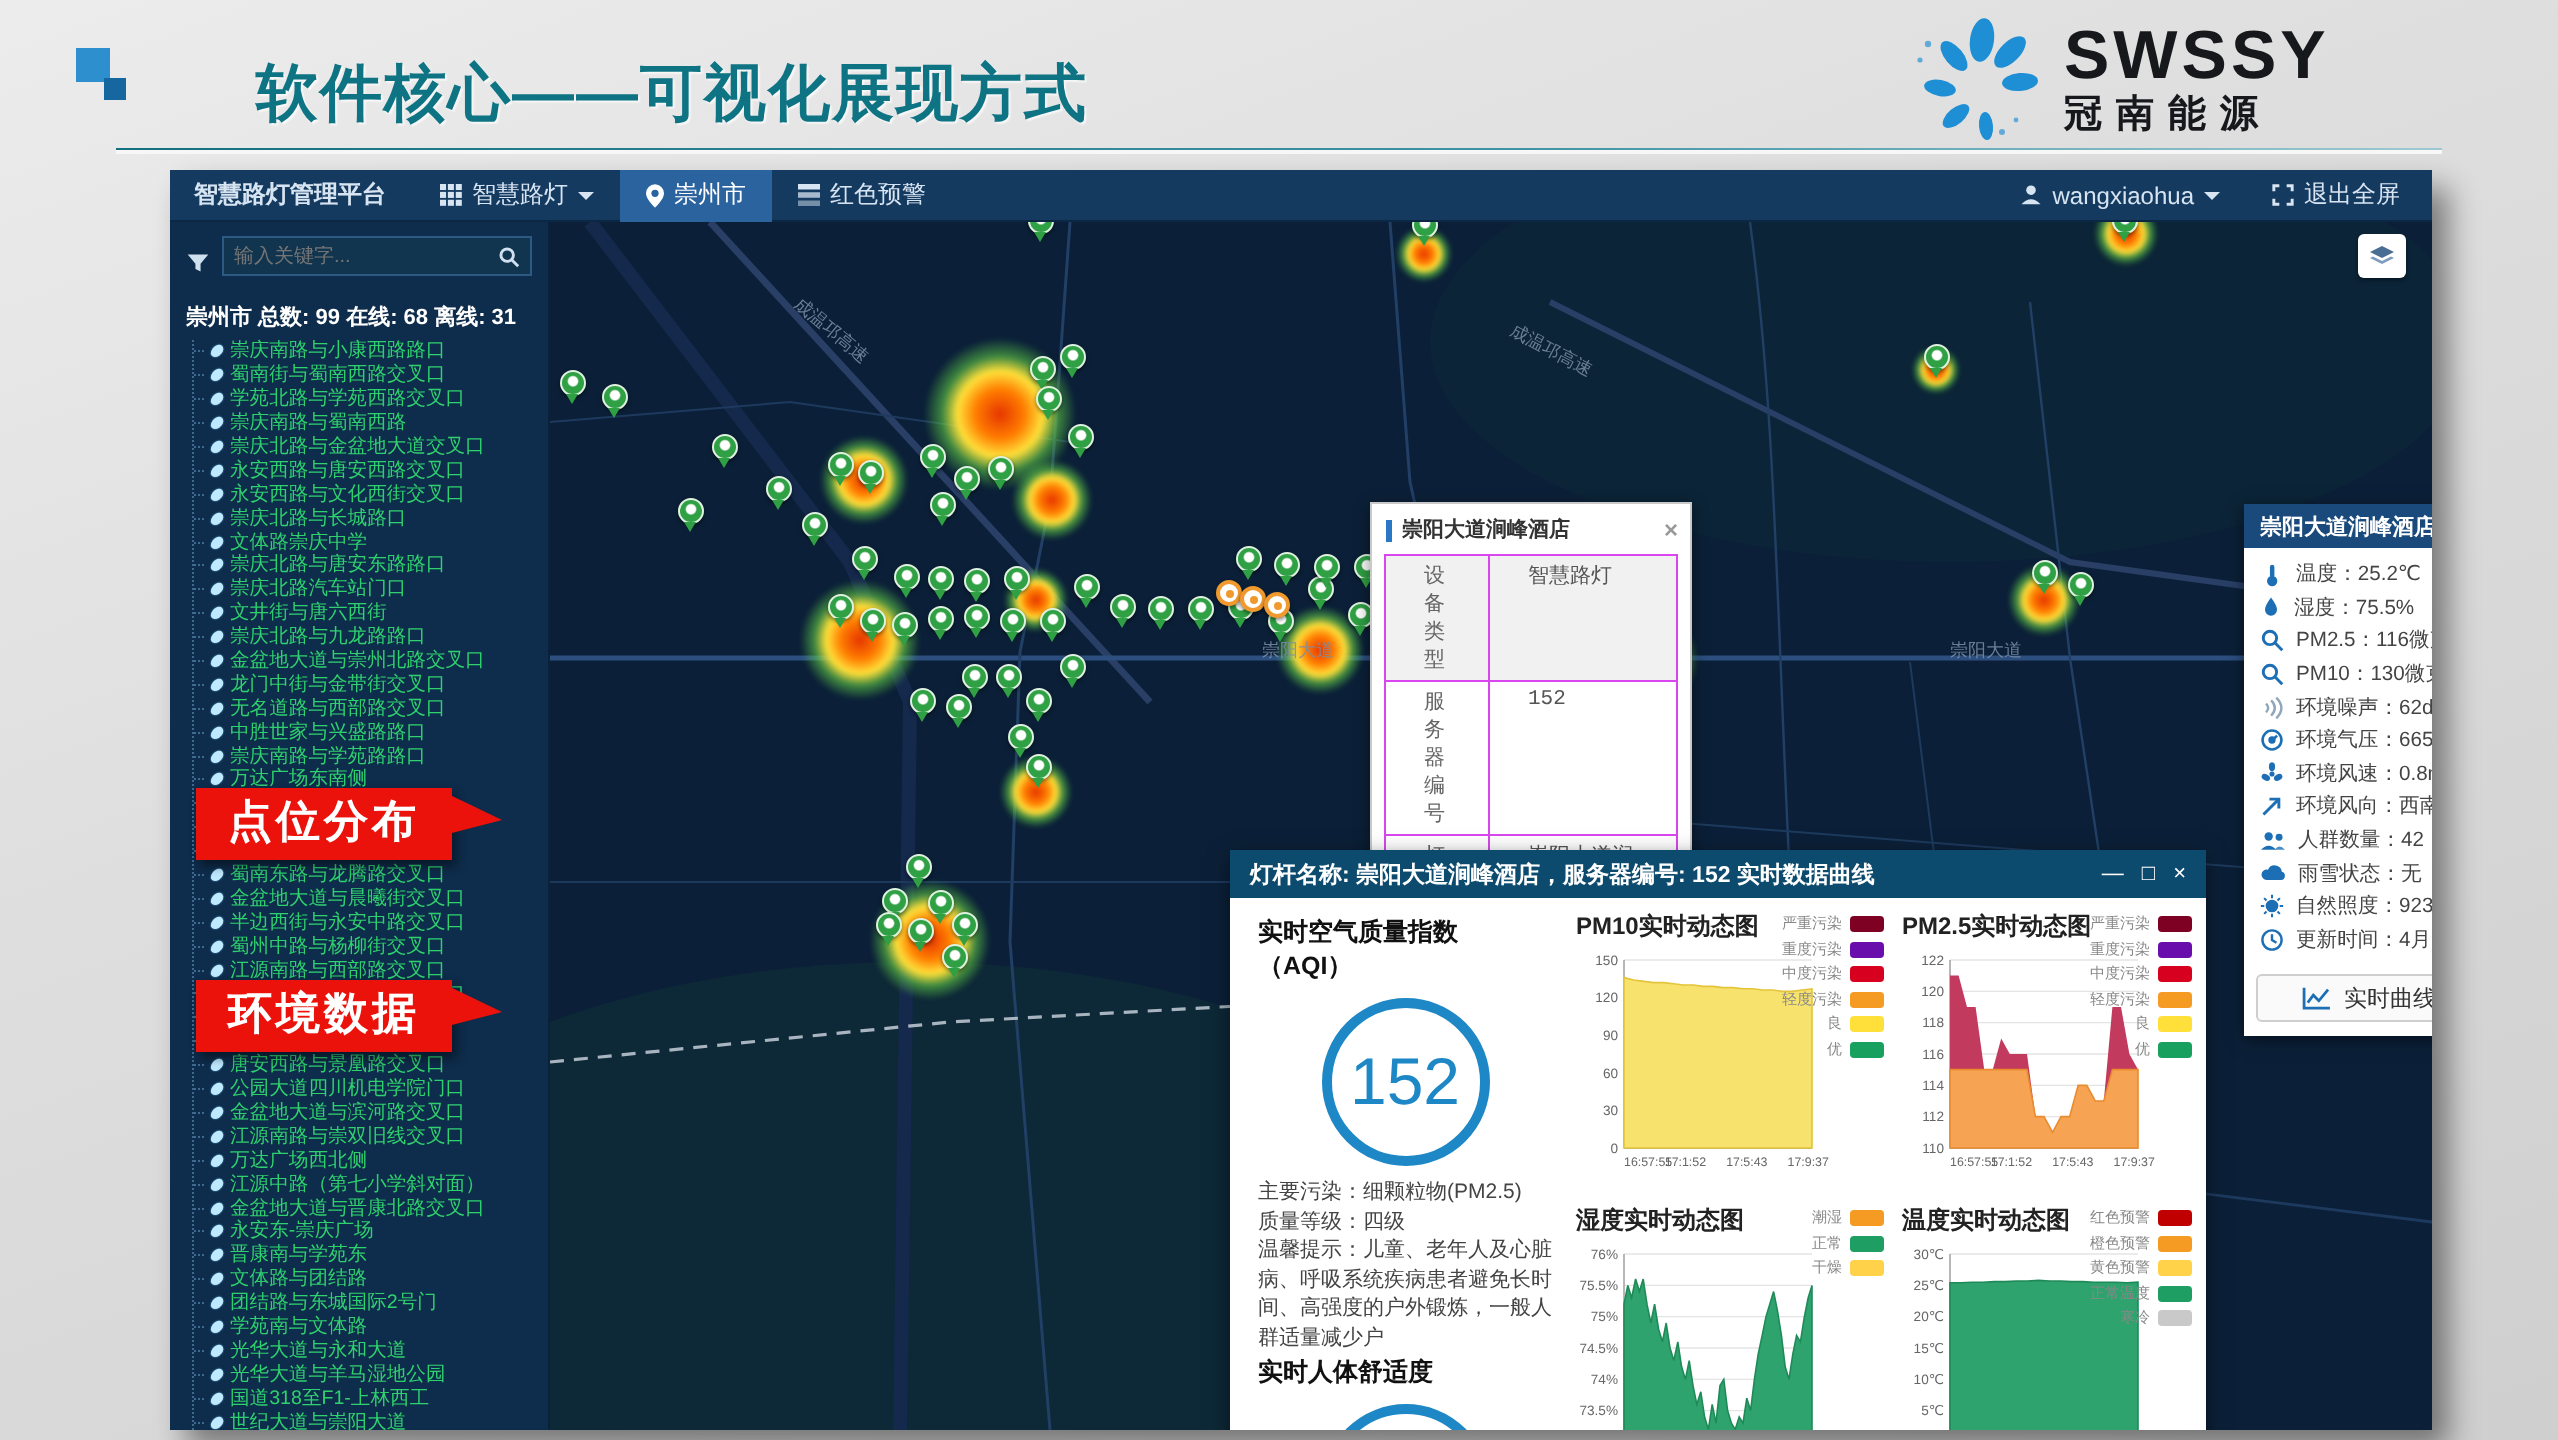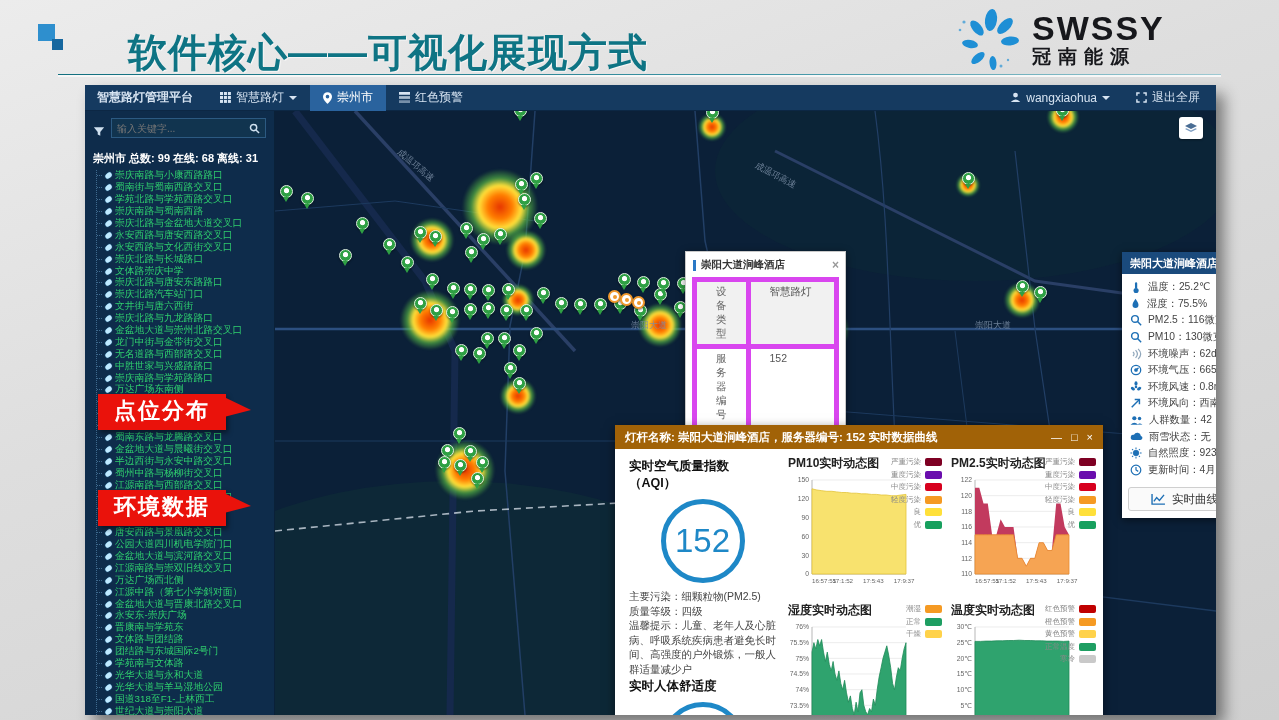--- a/index.html
+++ b/index.html
@@ -4,21 +4,21 @@
 <style>
   * { margin:0; padding:0; box-sizing:border-box; }
   html,body { width:1279px; height:720px; }
   body { font-family:"Liberation Sans","DejaVu Sans",sans-serif; overflow:hidden; }
   .slide { position:absolute; width:1279px; height:720px;
     background:linear-gradient(160deg,#ececec 0%,#dedede 40%,#cfcfcf 100%); overflow:hidden; }
 
   
   .deco-sq1 { position:absolute; left:38px; top:24px; width:17px; height:17px; background:#2e8fce; }
   .deco-sq2 { position:absolute; left:52px; top:39px; width:11px; height:11px; background:#16679f; }
-  .slide-title { position:absolute; left:128px; top:26px; font-size:39px; font-weight:bold;
+  .slide-title { position:absolute; left:128px; top:26px; font-size:31px; font-weight:bold;
     color:#0e7484; letter-spacing:1px; text-shadow:1px 1px 1px rgba(255,255,255,.7); }
   .divider { position:absolute; left:58px; top:74px; width:1163px; height:3px;
     background:linear-gradient(90deg,#13707f,#3e93a4 60%,#9ec9d2); border-bottom:2px solid #f7f7f7; }
   .logo { position:absolute; left:952px; top:8px; display:flex; align-items:center; }
   .logo-text { margin-left:2px; }
   .logo-name { font-size:34px; font-weight:bold; color:#17181c; letter-spacing:2px; line-height:32px; }
   .logo-sub { font-size:19px; font-weight:bold; color:#17181c; letter-spacing:7px; }
 
   
   .shot { position:absolute; left:85px; top:85px; width:1131px; height:630px;
@@ -78,21 +78,21 @@
 
   
   .popup { position:absolute; left:410px; top:140px; width:161px; background:#fff; z-index:40;
     border:1px solid #c9c9c9; box-shadow:0 2px 8px rgba(0,0,0,.45); font-size:10.5px; }
   .popup::after { content:''; position:absolute; left:36px; bottom:-9px; border-left:7px solid transparent;
     border-right:7px solid transparent; border-top:9px solid #fff; }
   .popup-title { display:flex; align-items:center; padding:6px 6px 5px 7px; color:#333; font-weight:bold; }
   .popup-title .bar { width:3px; height:11px; background:#2a78c5; margin-right:5px; }
   .popup-close { margin-left:auto; color:#999; font-size:12px; cursor:pointer; line-height:10px; }
   .popup table { width:calc(100% - 12px); margin:0 6px; border-collapse:collapse; color:#555; }
-  .popup td { border:5px solid #d946ef; padding:3px 19px; vertical-align:top; }
+  .popup td { border:1px solid #d946ef; padding:3px 19px; vertical-align:top;font-family:Liberation Mono, monospace; }
   .popup tr:first-child td { background:#f1f1f1; }
   .popup td.k { width:52px; color:#666; }
   .popup-btns { display:flex; gap:23px; padding:7px 6px; overflow:hidden;font-family:Liberation Mono, monospace; }
   .popup-btns button { background:#3f8fdd; color:#fff; border:none; border-radius:3px; font-size:10.5px;
     padding:4px 7px; white-space:nowrap; cursor:pointer; font-family:inherit; }
 
   
   .env { position:absolute; left:847px; top:141px; width:148px; background:#fff; z-index:40;
     box-shadow:0 2px 8px rgba(0,0,0,.5); }
   .env-head { background:#1a4a7c; color:#fff; font-size:11px; font-weight:bold; height:22px;
@@ -107,21 +107,21 @@
 
   
   .callout { position:absolute; background:#ea120b; color:#fff; font-weight:bold; font-size:22px;
     padding:2px 16px 4px 16px; letter-spacing:2px; box-shadow:2px 3px 5px rgba(0,0,0,.45); z-index:60; }
   .callout::after { content:''; position:absolute; right:-25px; top:3px; width:0; height:0;
     border-style:solid; border-width:13px 0 7px 27px; border-color:transparent transparent transparent #ea120b; }
 
   
   .bpanel { position:absolute; left:340px; top:314px; width:488px; height:322px; z-index:50;
     background:#fff; box-shadow:0 3px 10px rgba(0,0,0,.5); }
-  .bpanel-head { background:#a16207; color:#fff; height:24px; display:flex; align-items:center;
+  .bpanel-head { background:#0c4a6e; color:#fff; height:24px; display:flex; align-items:center;
     font-size:11.5px; font-weight:bold; padding:0 10px;justify-content:center; }
   .bpanel-head .wins { margin-left:auto; display:flex; gap:9px; font-weight:normal; font-size:11px; }
   .bpanel-head .wins span { cursor:pointer; }
   .bpanel-body { display:grid; grid-template-columns:163px 163px 1fr; grid-template-rows:147px 1fr;
     padding:3px 4px; height:298px; }
   .chart-cell { position:relative; overflow:hidden; }
   .chart-title { font-size:12px; font-weight:bold; color:#222; padding:3px 0 0 6px; }
   .legend { position:absolute; right:3px; top:4px; z-index:5; }
   .legend-row { display:flex; align-items:center; justify-content:flex-end; gap:4px; height:12.5px; }
   .legend-row span { font-size:7.5px; color:#888; }

